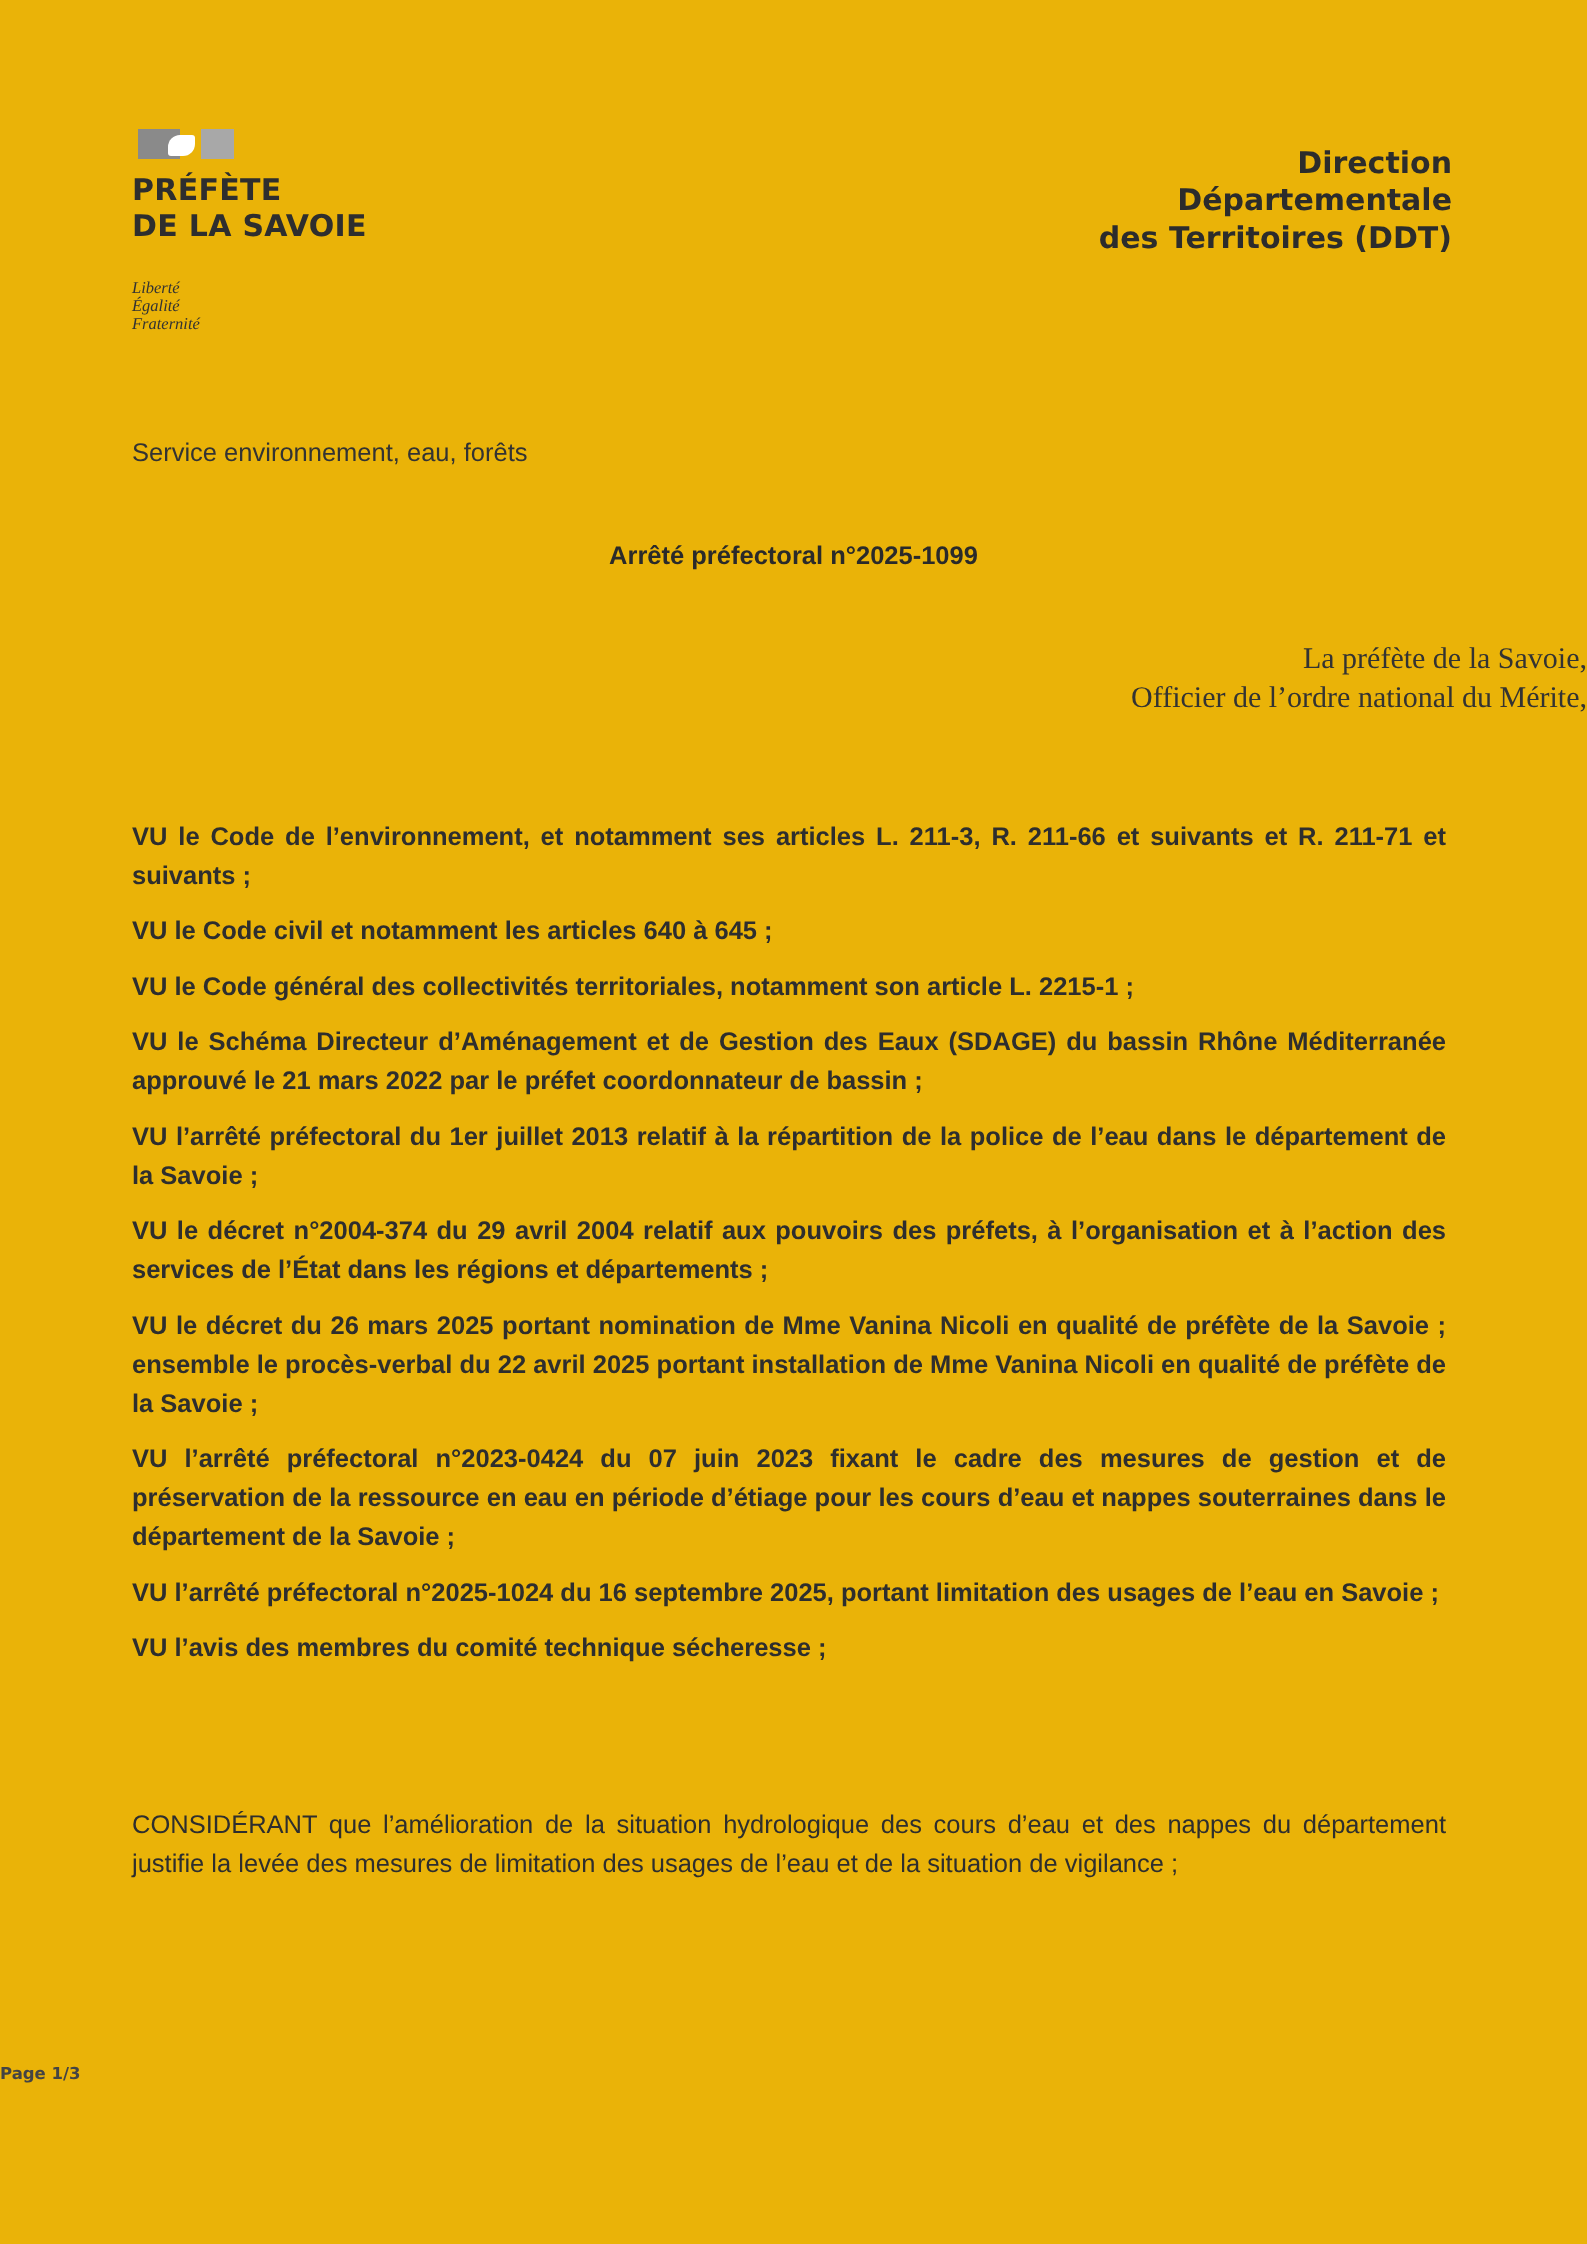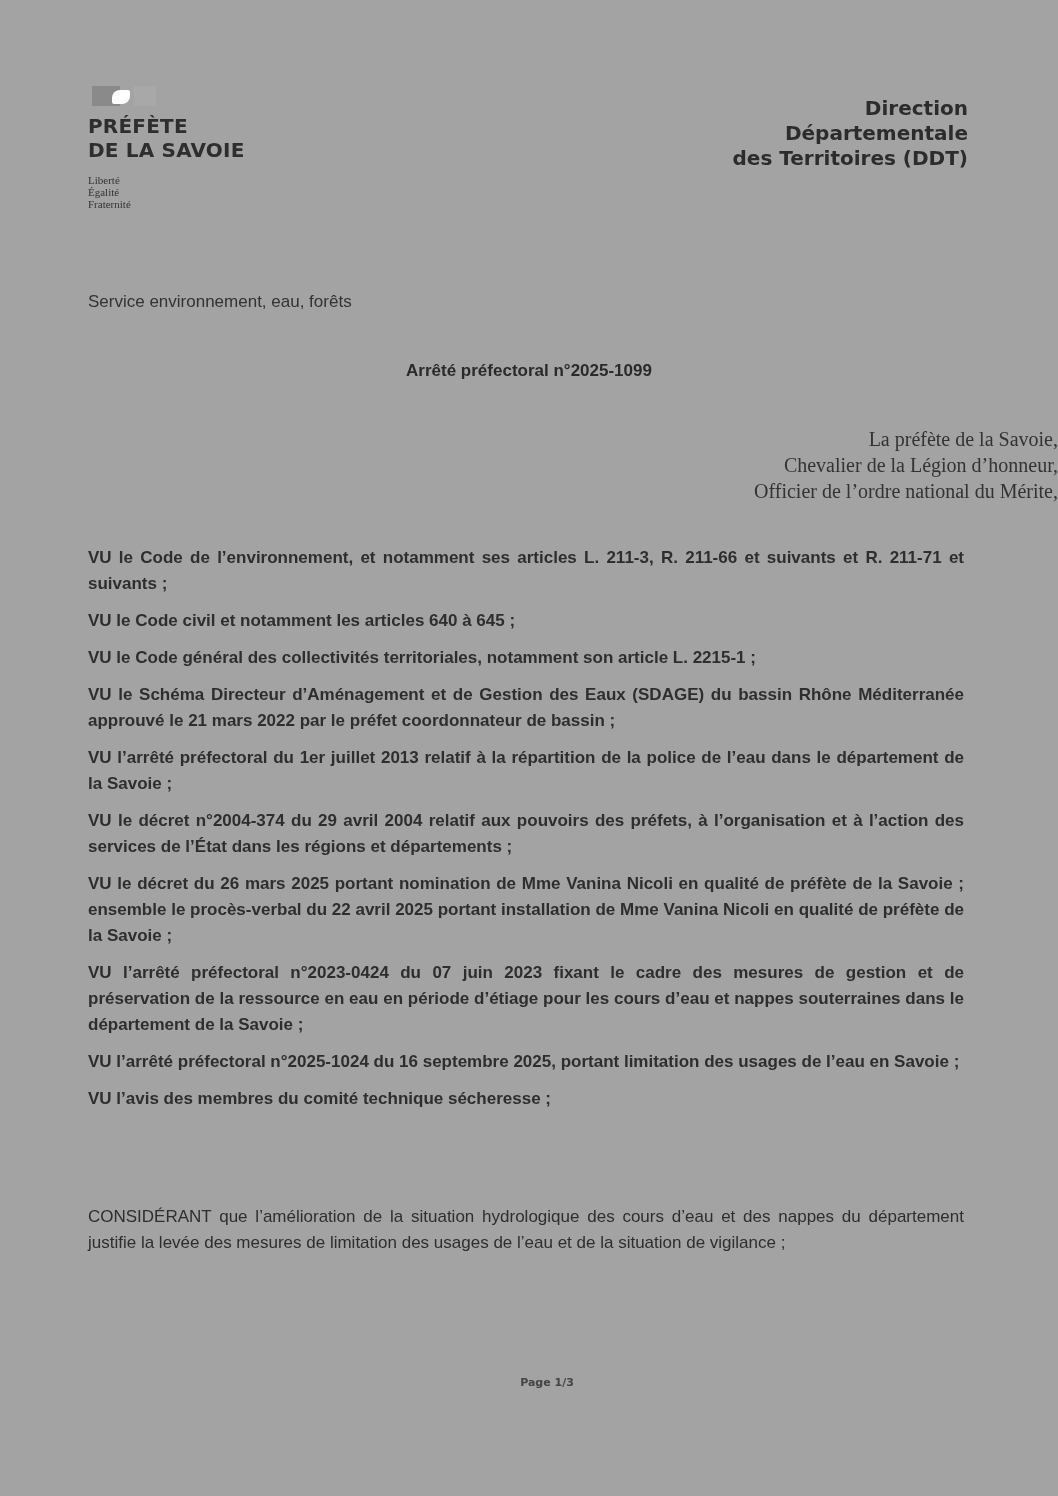--- a/index.html
+++ b/index.html
@@ -12,21 +12,21 @@
       height: 1496px;
       position: relative;
       overflow: hidden;
       color: #2a2a2a;
       font-family: "Liberation Sans", sans-serif;
     }
     .page {
       position: absolute;
       left: 0; top: 0;
       width: 1058px; height: 1496px;
-      background: #a3a3a3;
+      background: #eab308;
     }
     
     .logo {
       position: absolute;
       left: 88px;
       top: 84px;
     }
     .marianne {
       position: relative;
       width: 64px;
@@ -52,22 +52,23 @@
     }
     .logo-title {
       font-family: "DejaVu Sans", sans-serif;
       font-weight: bold;
       font-size: 20px;
       line-height: 24px;
       color: #2e2e2e;
       letter-spacing: 0.2px;
     }
     .motto {
-      margin-top: 12px;
+      margin-top: 24px;
       font-family: "Liberation Serif", serif;
+      font-style: italic;
       font-size: 11px;
       line-height: 12px;
       color: #333;
     }
     
     .direction {
       position: absolute;
       right: 90px;
       top: 96px;
       text-align: right;
@@ -127,26 +128,25 @@
       top: 1204px;
       font-size: 17px;
       line-height: 26px;
       color: #2e2e2e;
       text-align: justify;
     }
     .footer {
       position: absolute;
       left: 0; right: 0;
       top: 1376px;
-      text-align: center;
+      text-align: left;
       font-family: "DejaVu Sans", sans-serif;
       font-weight: bold;
       font-size: 11px;
       color: #444;
-      padding-left: 36px;
     }
   </style>
 </head>
 <body>
 
 <div class="page">
 
   <div class="logo">
     <div class="marianne">
       <div class="m-left"></div>
@@ -169,21 +169,20 @@
   </div>
 
   <div class="service">Service environnement, eau, forêts</div>
 
   <div class="title-block">
     <div>Arrêté préfectoral n°2025-1099</div>
   </div>
 
   <div class="prefect">
     <div>La préfète de la Savoie,</div>
-    <div>Chevalier de la Légion d’honneur,</div>
     <div>Officier de l’ordre national du Mérite,</div>
   </div>
 
   <div class="body-text">
     <p>VU le Code de l’environnement, et notamment ses articles L. 211-3, R. 211-66 et suivants et R. 211-71 et suivants ;</p>
     <p>VU le Code civil et notamment les articles 640 à 645 ;</p>
     <p>VU le Code général des collectivités territoriales, notamment son article L. 2215-1 ;</p>
     <p>VU le Schéma Directeur d’Aménagement et de Gestion des Eaux (SDAGE) du bassin Rhône Méditerranée approuvé le 21 mars 2022 par le préfet coordonnateur de bassin ;</p>
     <p>VU l’arrêté préfectoral du 1er juillet 2013 relatif à la répartition de la police de l’eau dans le département de la Savoie ;</p>
     <p>VU le décret n°2004-374 du 29 avril 2004 relatif aux pouvoirs des préfets, à l’organisation et à l’action des services de l’État dans les régions et départements ;</p>

